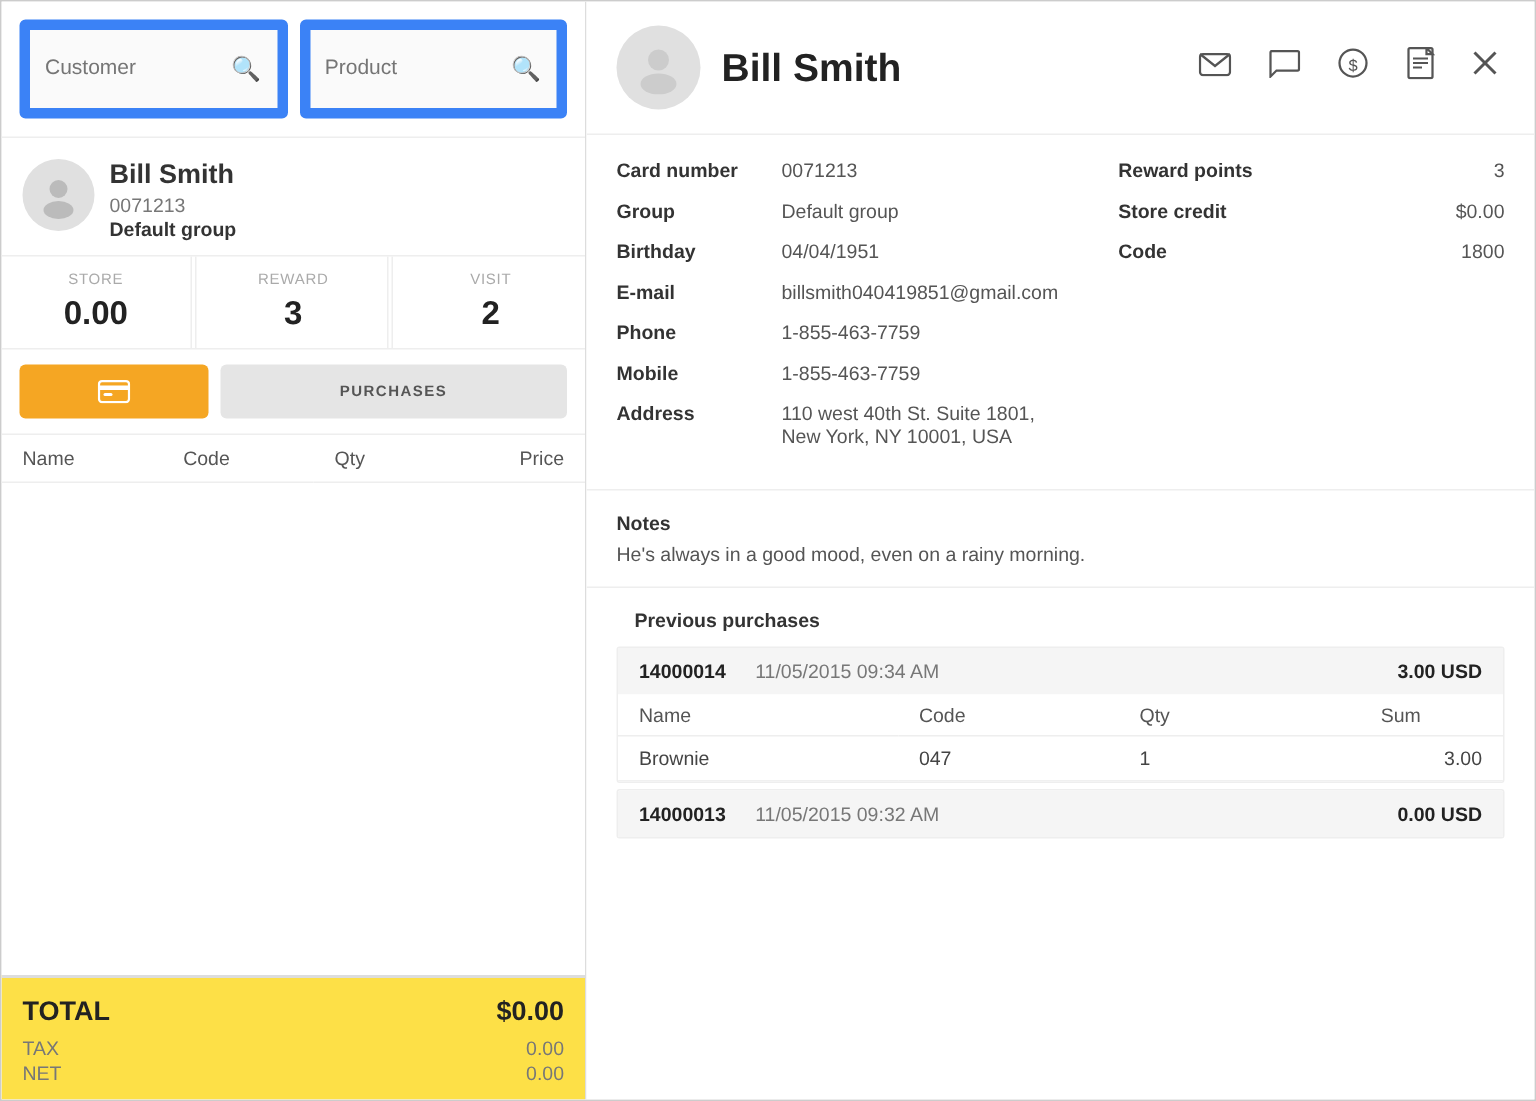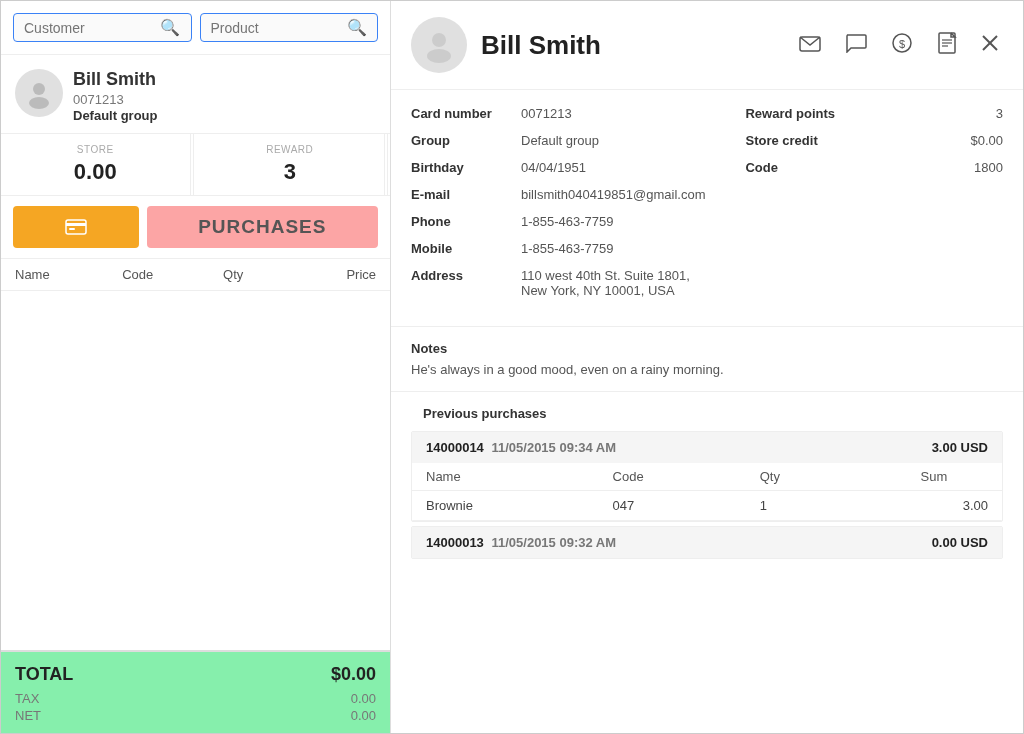--- a/index.html
+++ b/index.html
@@ -30,24 +30,24 @@
     }
     .search-bar {
       display: flex;
       gap: 8px;
       padding: 12px 12px;
       border-bottom: 1px solid #eee;
     }
     .search-input-wrap {
       flex: 1;
       display: flex;
-      align-items: center;
-      border: 1px solid #3b82f6;
+      align-items: flex-start;
+      border: 7px solid #3b82f6;
       border-radius: 4px;
-      padding: 4px 10px;
+      padding: 16px 10px;
       background: #fafafa;
       gap: 6px;
     }
     .search-input-wrap input {
       border: none;
       background: transparent;
       outline: none;
       font-size: 14px;
       color: #555;
       width: 100%;
@@ -132,26 +132,26 @@
       cursor: pointer;
       display: flex;
       align-items: center;
       justify-content: center;
       margin-right: 8px;
       font-size: 18px;
       color: #fff;
     }
     .btn-purchases {
       flex: 2;
-      background: #fca5a5;
+      background: #e5e5e5;
       border: none;
       border-radius: 4px;
       padding: 10px;
       cursor: pointer;
-      font-size: 19px;
+      font-size: 10px;
       font-weight: bold;
       color: #555;
       letter-spacing: 1px;
     }
     
     .products-table {
       width: 100%;
       border-collapse: collapse;
       font-size: 13px;
     }
@@ -165,21 +165,21 @@
     }
     .products-table th:last-child { text-align: right; }
     .products-area {
       flex: 1;
       overflow-y: auto;
     }
     
     .total-area {
       border-top: 2px solid #ddd;
       padding: 12px 14px 10px;
-      background: #86efac;
+      background: #fde047;
       margin-top: 40px;
     }
     .total-main {
       display: flex;
       justify-content: space-between;
       align-items: center;
       margin-bottom: 6px;
     }
     .total-label {
       font-size: 18px;
@@ -317,22 +317,21 @@
       background: #f5f5f5;
       padding: 8px 14px;
       font-size: 13px;
     }
     .purchase-id {
       font-weight: bold;
       color: #222;
     }
     .purchase-date {
       color: #777;
-      margin-left: 4px;
-      font-weight: bold;
+      margin-left: 16px;
     }
     .purchase-total {
       font-weight: bold;
       color: #222;
     }
     .purchase-table {
       width: 100%;
       border-collapse: collapse;
       font-size: 13px;
     }
@@ -393,20 +392,24 @@
       <div class="stat-cell">
         <div class="stat-label">STORE</div>
         <div class="stat-value">0.00</div>
       </div>
       <div class="divider"></div>
       <div class="stat-cell">
         <div class="stat-label">REWARD</div>
         <div class="stat-value">3</div>
       </div>
       <div class="divider"></div>
+      <div class="stat-cell">
+        <div class="stat-label">VISIT</div>
+        <div class="stat-value">2</div>
+      </div>
     </div>
 
     <div class="action-buttons">
       <button class="btn-icon">
         <svg width="22" height="16" viewBox="0 0 22 16" fill="none">
           <rect x="1" y="1" width="20" height="14" rx="2" stroke="white" stroke-width="1.5" fill="none"></rect>
           <rect x="1" y="4" width="20" height="3" fill="white"></rect>
           <rect x="4" y="9" width="6" height="2" rx="1" fill="white"></rect>
         </svg>
       </button>

